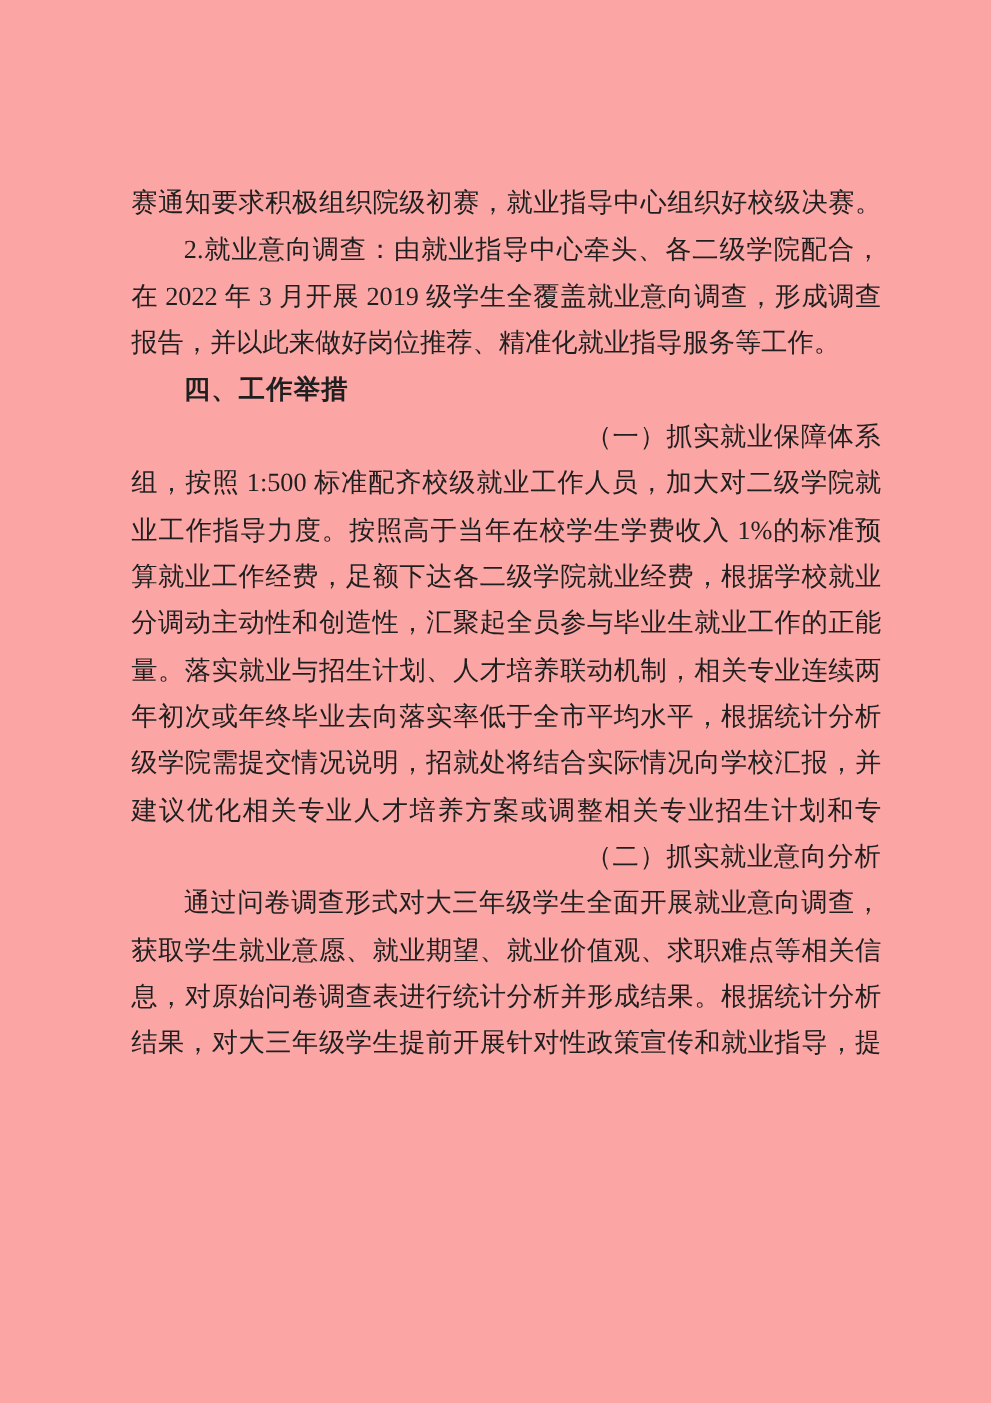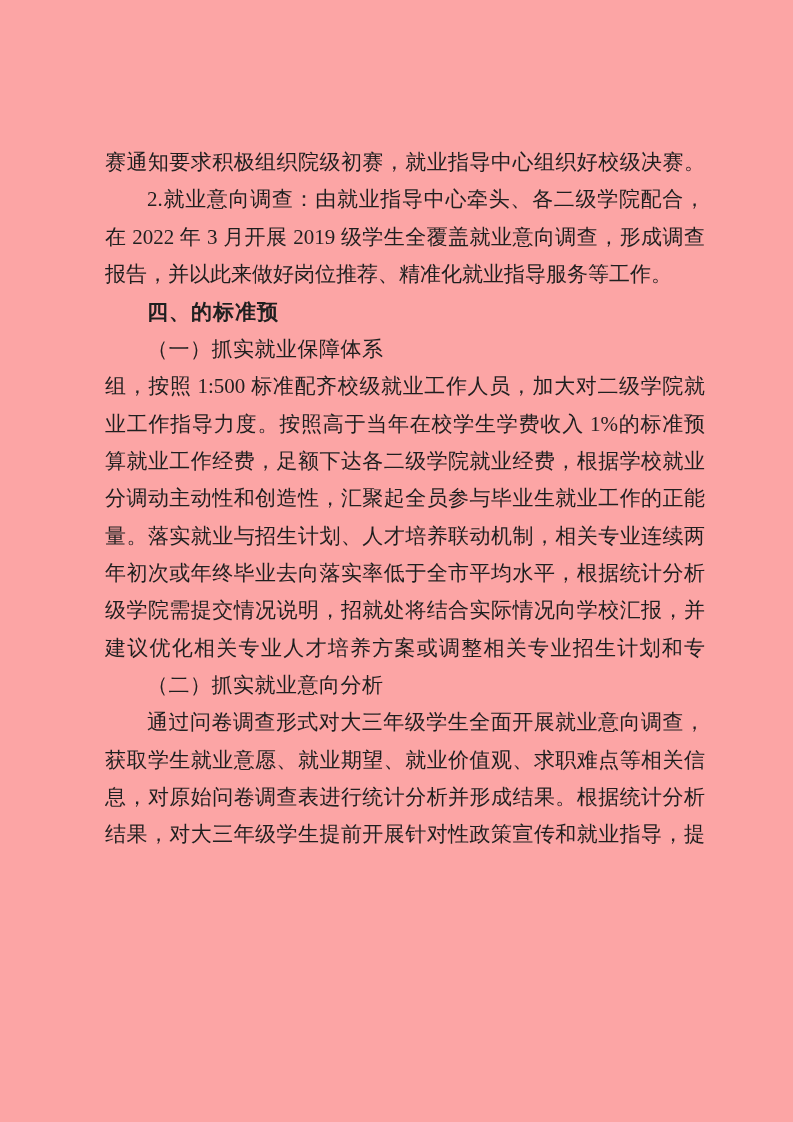--- a/index.html
+++ b/index.html
@@ -38,32 +38,33 @@
     text-align-last: justify;
   }
   .line.heading {
     font-family: "Liberation Sans", "DejaVu Sans", sans-serif;
     font-weight: 700;
     letter-spacing: 1px;
   }
   .line.subheading {
     font-family: "Liberation Serif", "DejaVu Serif", serif;
     letter-spacing: 0.5px;
+    text-align: right;
   }
 </style>
 </head>
 <body>
 
 <div class="page">
   <div class="text-block">
       <div class="line body justify">赛通知要求积极组织院级初赛，就业指导中心组织好校级决赛。</div>
       <div class="line body indent justify">2.就业意向调查：由就业指导中心牵头、各二级学院配合，</div>
       <div class="line body justify">在 2022 年 3 月开展 2019 级学生全覆盖就业意向调查，形成调查</div>
       <div class="line body">报告，并以此来做好岗位推荐、精准化就业指导服务等工作。</div>
-      <div class="line heading indent">四、的标准预</div>
+      <div class="line heading indent">四、工作举措</div>
       <div class="line subheading indent">（一）抓实就业保障体系</div>
       <div class="line body justify">组，按照 1:500 标准配齐校级就业工作人员，加大对二级学院就</div>
       <div class="line body justify">业工作指导力度。按照高于当年在校学生学费收入 1%的标准预</div>
       <div class="line body justify">算就业工作经费，足额下达各二级学院就业经费，根据学校就业</div>
       <div class="line body justify">分调动主动性和创造性，汇聚起全员参与毕业生就业工作的正能</div>
       <div class="line body justify">量。落实就业与招生计划、人才培养联动机制，相关专业连续两</div>
       <div class="line body justify">年初次或年终毕业去向落实率低于全市平均水平，根据统计分析</div>
       <div class="line body justify">级学院需提交情况说明，招就处将结合实际情况向学校汇报，并</div>
       <div class="line body justify">建议优化相关专业人才培养方案或调整相关专业招生计划和专</div>
       <div class="line subheading indent">（二）抓实就业意向分析</div>

